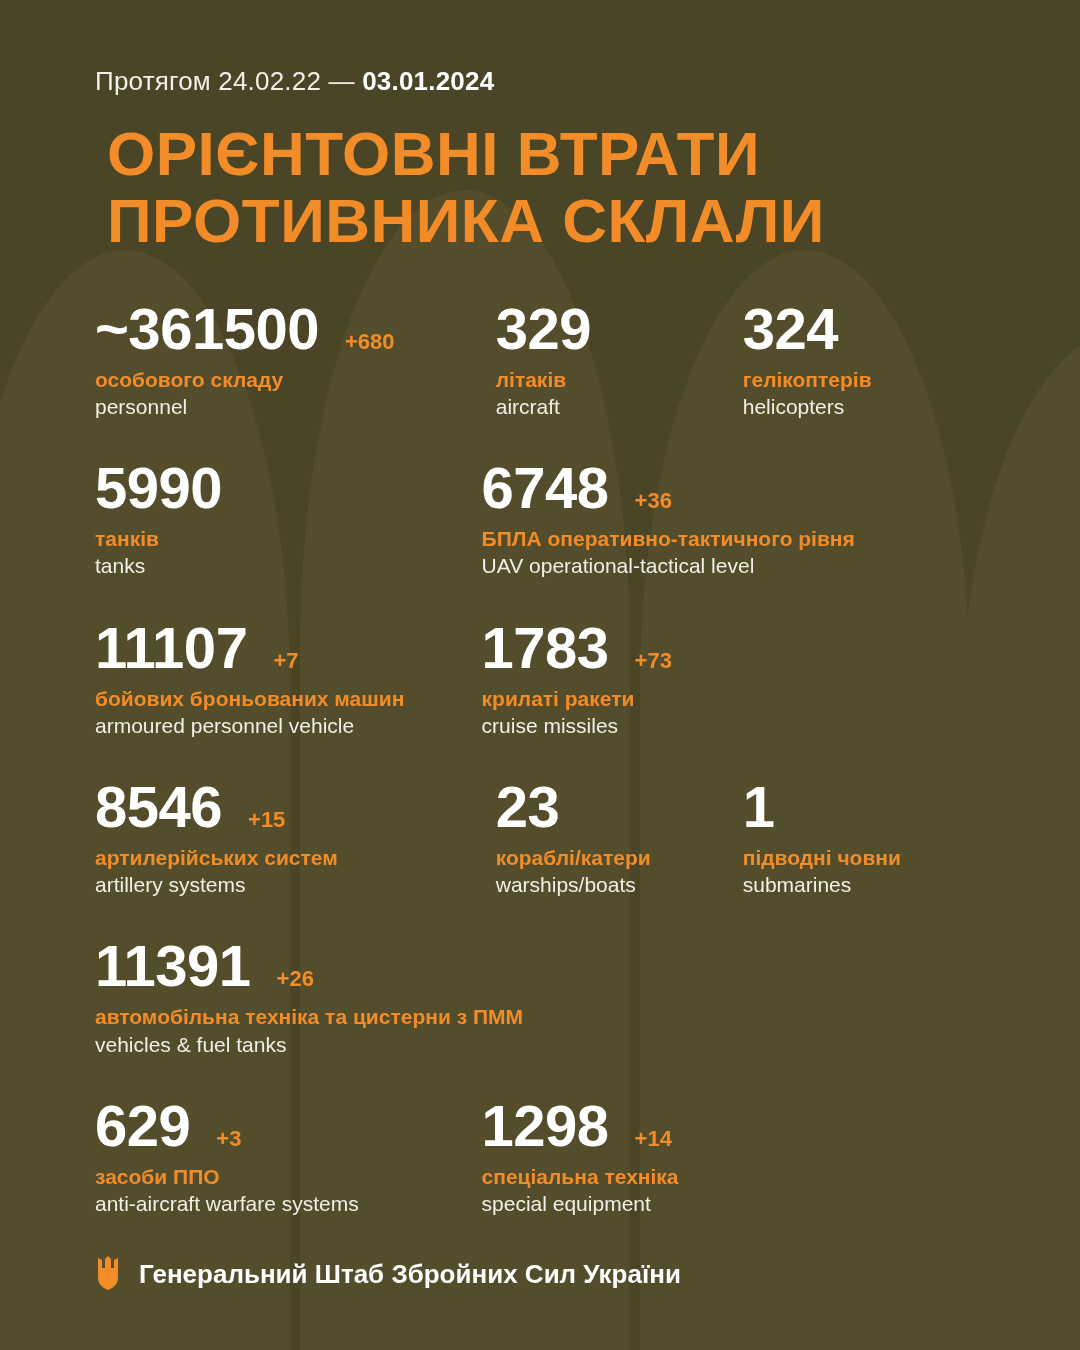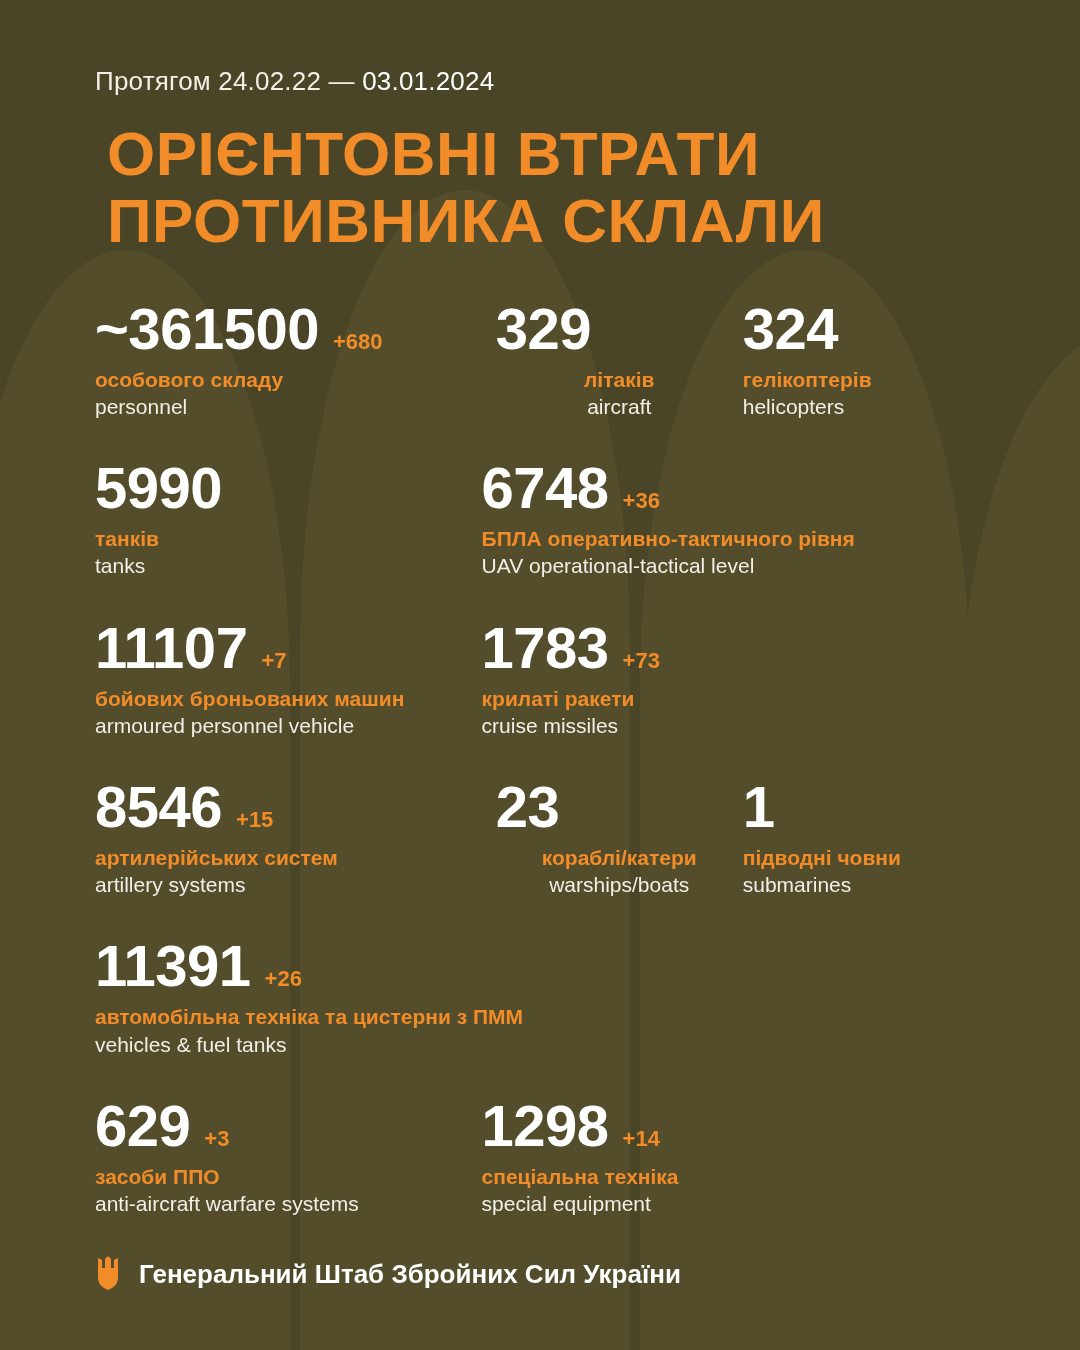--- a/index.html
+++ b/index.html
@@ -46,21 +46,21 @@
     color: #f2efe6;
     font-weight: 400;
   }
   .date-line .period {
     color: #f2efe6;
   }
   .date-line .dash {
     color: #f2efe6;
   }
   .date-line .date-value {
-    font-weight: 400;
+    font-weight: 700;
     color: #ffffff;
   }
 
   h1.title {
     margin: 24px 0 0 12px;
     font-size: 62px;
     line-height: 1.08;
     font-weight: 700;
     color: #f28c28;
     letter-spacing: 0.5px;
@@ -75,28 +75,28 @@
   }
   .row {
     display: flex;
     align-items: flex-start;
     margin-bottom: 8px;
   }
   .cell {
     box-sizing: border-box;
   }
   .col-a { width: 430px; }
-  .col-b { width: 265px; text-align: center; }
+  .col-b { width: 265px; }
   .col-c { width: 260px; }
   .col-wide { width: 560px; }
 
   .value-line {
     display: flex;
     align-items: baseline;
-    gap: 14px;
+    gap: 26px;
     white-space: nowrap;
   }
   .value {
     font-size: 58px;
     font-weight: 700;
     color: #ffffff;
     line-height: 1.05;
     letter-spacing: -0.5px;
   }
   .delta {

